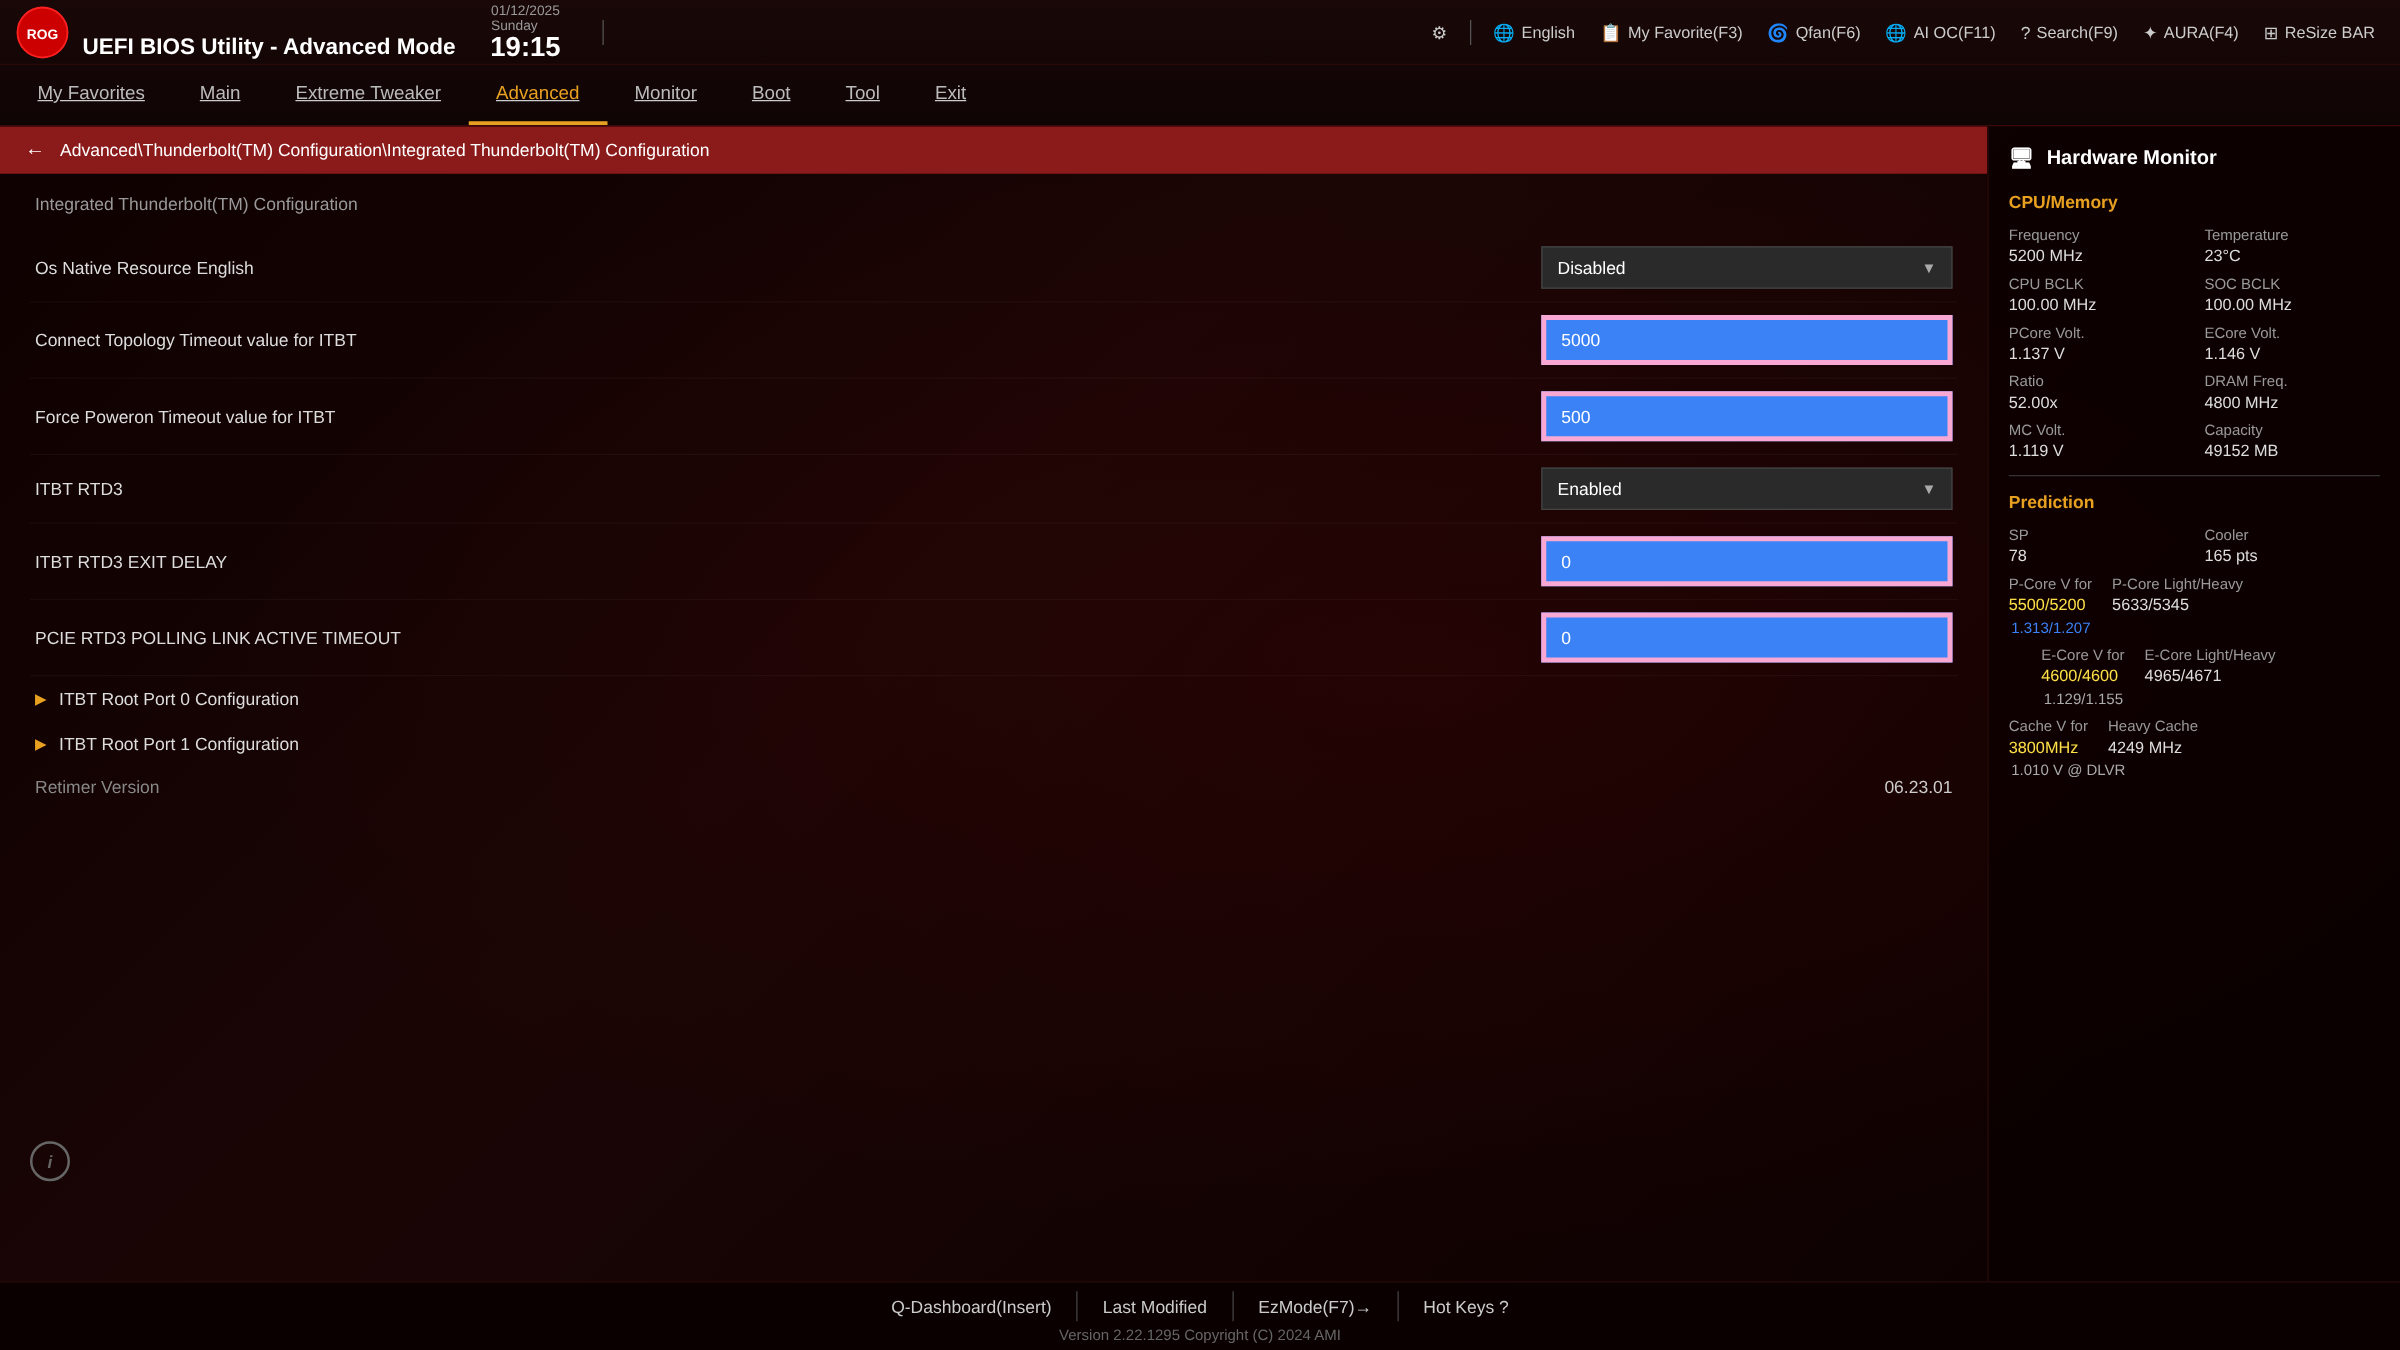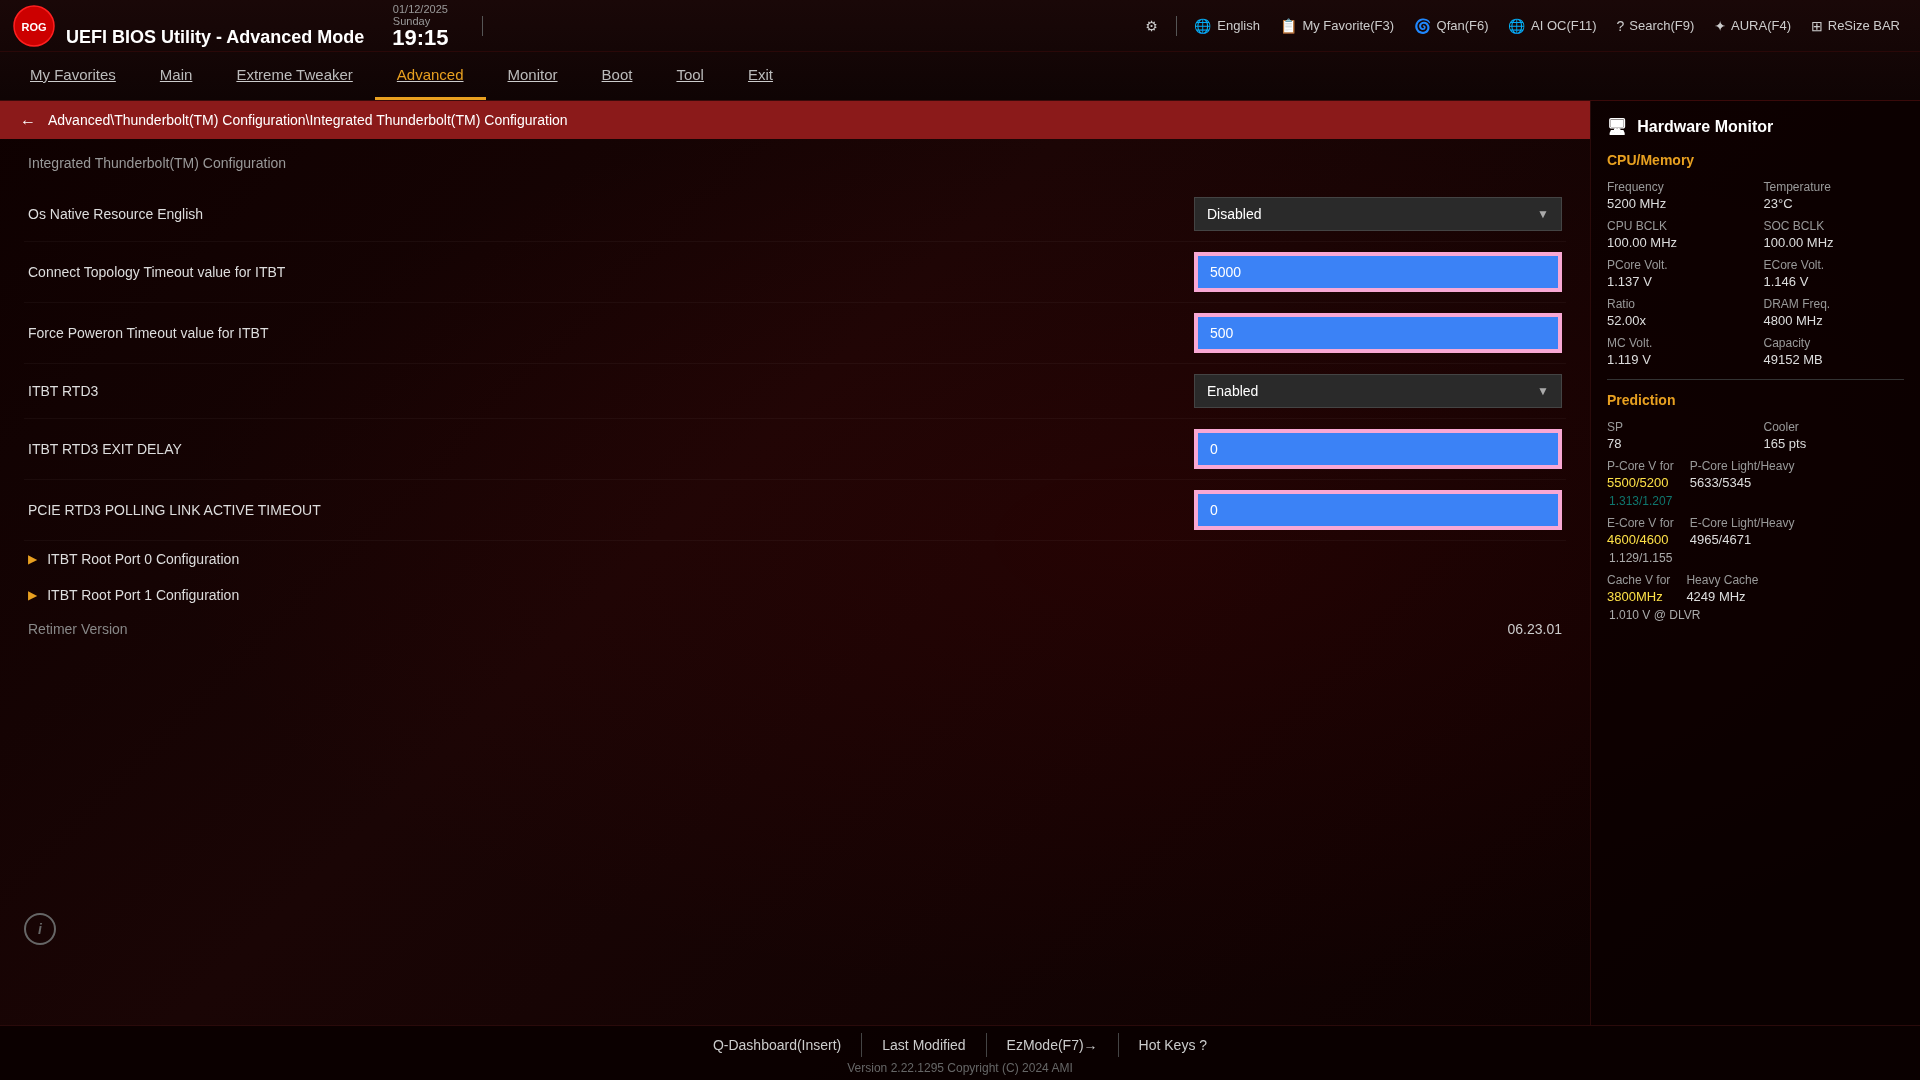--- a/index.html
+++ b/index.html
@@ -194,21 +194,21 @@
       min-height: 48px;
     }
 
     .setting-label {
       flex: 1;
       font-size: 14px;
       color: #ddd;
     }
 
     .setting-control {
-      width: 368px;
+      width: 329px;
     }
 
     .dropdown-control {
       background: #2a2a2a;
       border: 1px solid #444;
       color: #fff;
       padding: 8px 12px;
       font-size: 14px;
       width: 100%;
       display: flex;
@@ -619,24 +619,24 @@
       <div style="display:flex;gap:16px;margin-bottom:4px;">
         <div class="hw-item">
           <span class="hw-item-label">P-Core V for</span>
           <span class="hw-item-value highlight">5500/5200</span>
         </div>
         <div class="hw-item">
           <span class="hw-item-label">P-Core Light/Heavy</span>
           <span class="hw-item-value">5633/5345</span>
         </div>
       </div>
-      <div style="font-size:12px;color:#0f766e;padding-left:2px;">1.313/1.207</div>
-    </div>
-
-    <div style="margin-bottom:8px;">
+      <div style="font-size:12px;color:#3b82f6;padding-left:2px;">1.313/1.207</div>
+    </div>
+
+    <div style="margin-bottom:8px;margin-left:26px;">
       <div style="display:flex;gap:16px;margin-bottom:4px;">
         <div class="hw-item">
           <span class="hw-item-label">E-Core V for</span>
           <span class="hw-item-value highlight">4600/4600</span>
         </div>
         <div class="hw-item">
           <span class="hw-item-label">E-Core Light/Heavy</span>
           <span class="hw-item-value">4965/4671</span>
         </div>
       </div>

